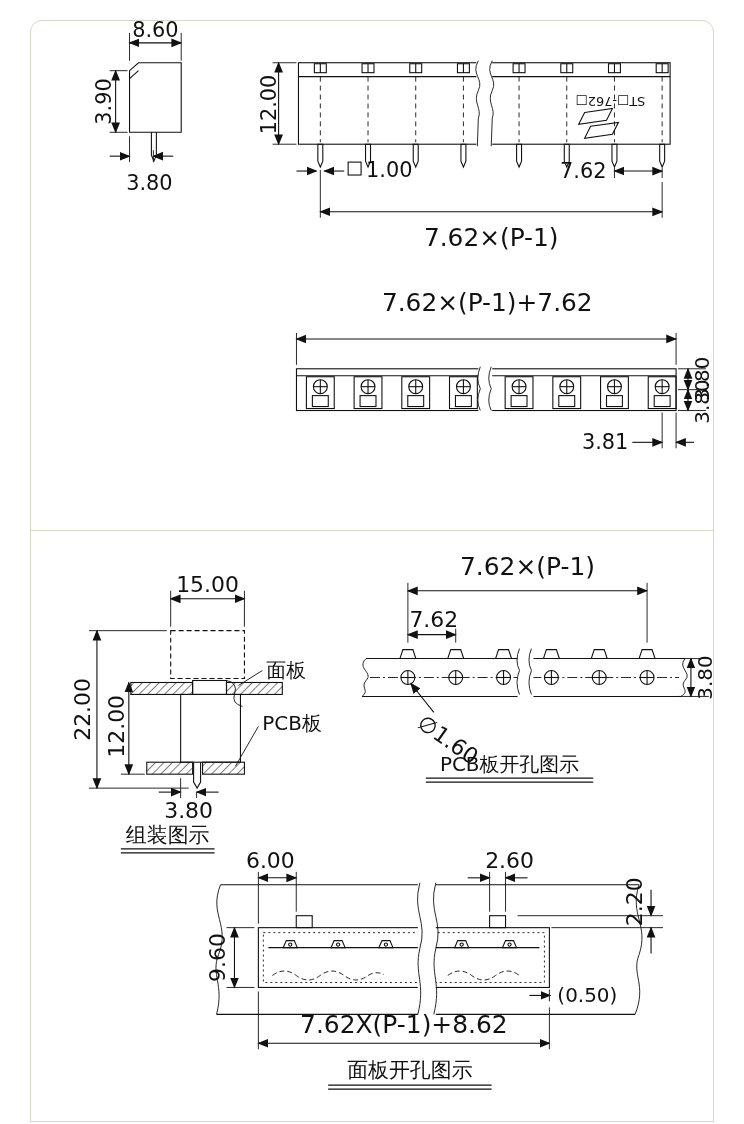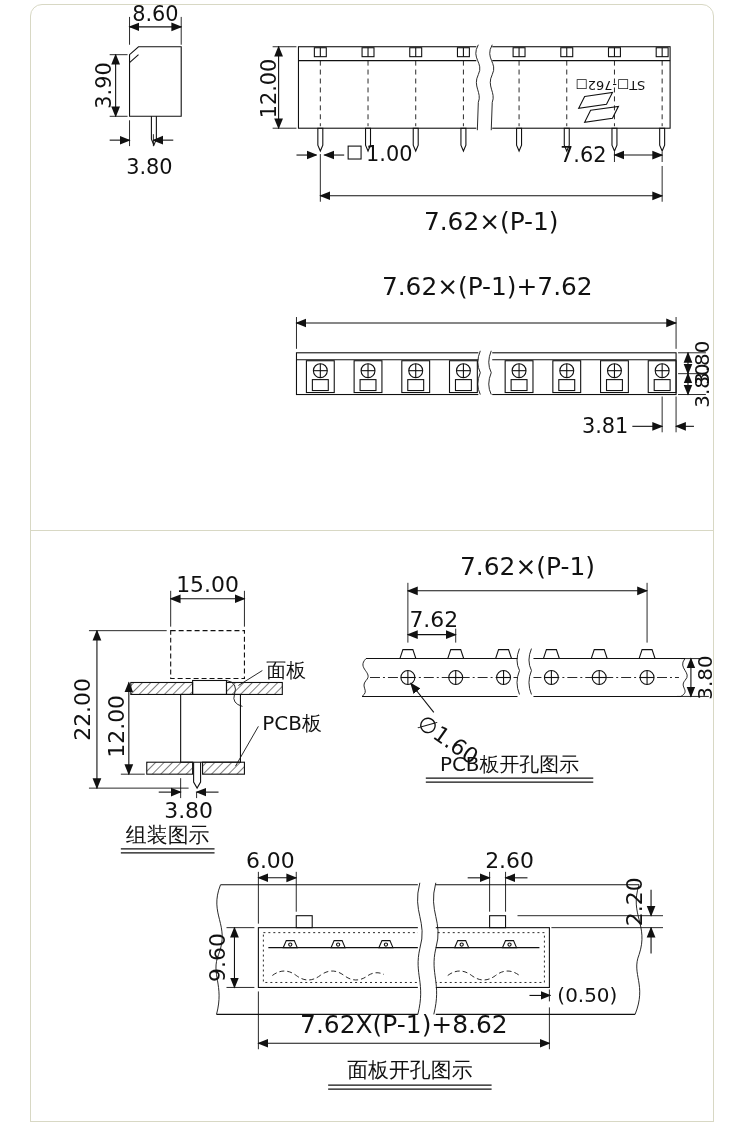--- a/index.html
+++ b/index.html
@@ -1,18 +1,18 @@
 <!DOCTYPE html>
 <html><head>
 <meta charset="utf-8">
 <style>
   html,body { margin:0; padding:0; background:#fff; }
   .page { position:relative; width:744px; height:1124px; background:#fff; font-family:"DejaVu Sans",sans-serif; overflow:hidden; }
   .panel { position:absolute; left:30px; width:684px; border:1px solid #d8d8c4; box-sizing:border-box; background:#fff; }
-  #p1 { top:4px; height:604px;border-radius:12px; }
+  #p1 { top:20px; height:604px;border-radius:12px; }
   #p2 { top:530px; height:592px; }
   svg { display:block; }
   svg line, svg path, svg rect, svg circle, svg polygon, svg polyline { stroke:#111; fill:none; stroke-width:1.1; }
   svg .cl { stroke-width:0.9; }
   svg text { stroke:none; fill:#111; font-family:"DejaVu Sans",sans-serif; }
   .d21 { font-size:21px; } .d22 { font-size:22px; } .d25 { font-size:25px; }
   .d20 { font-size:20px; } .t21 { font-size:21px; } .t20 { font-size:20px; } .mark { font-size:13px; }
 </style>
 </head>
 <body>

